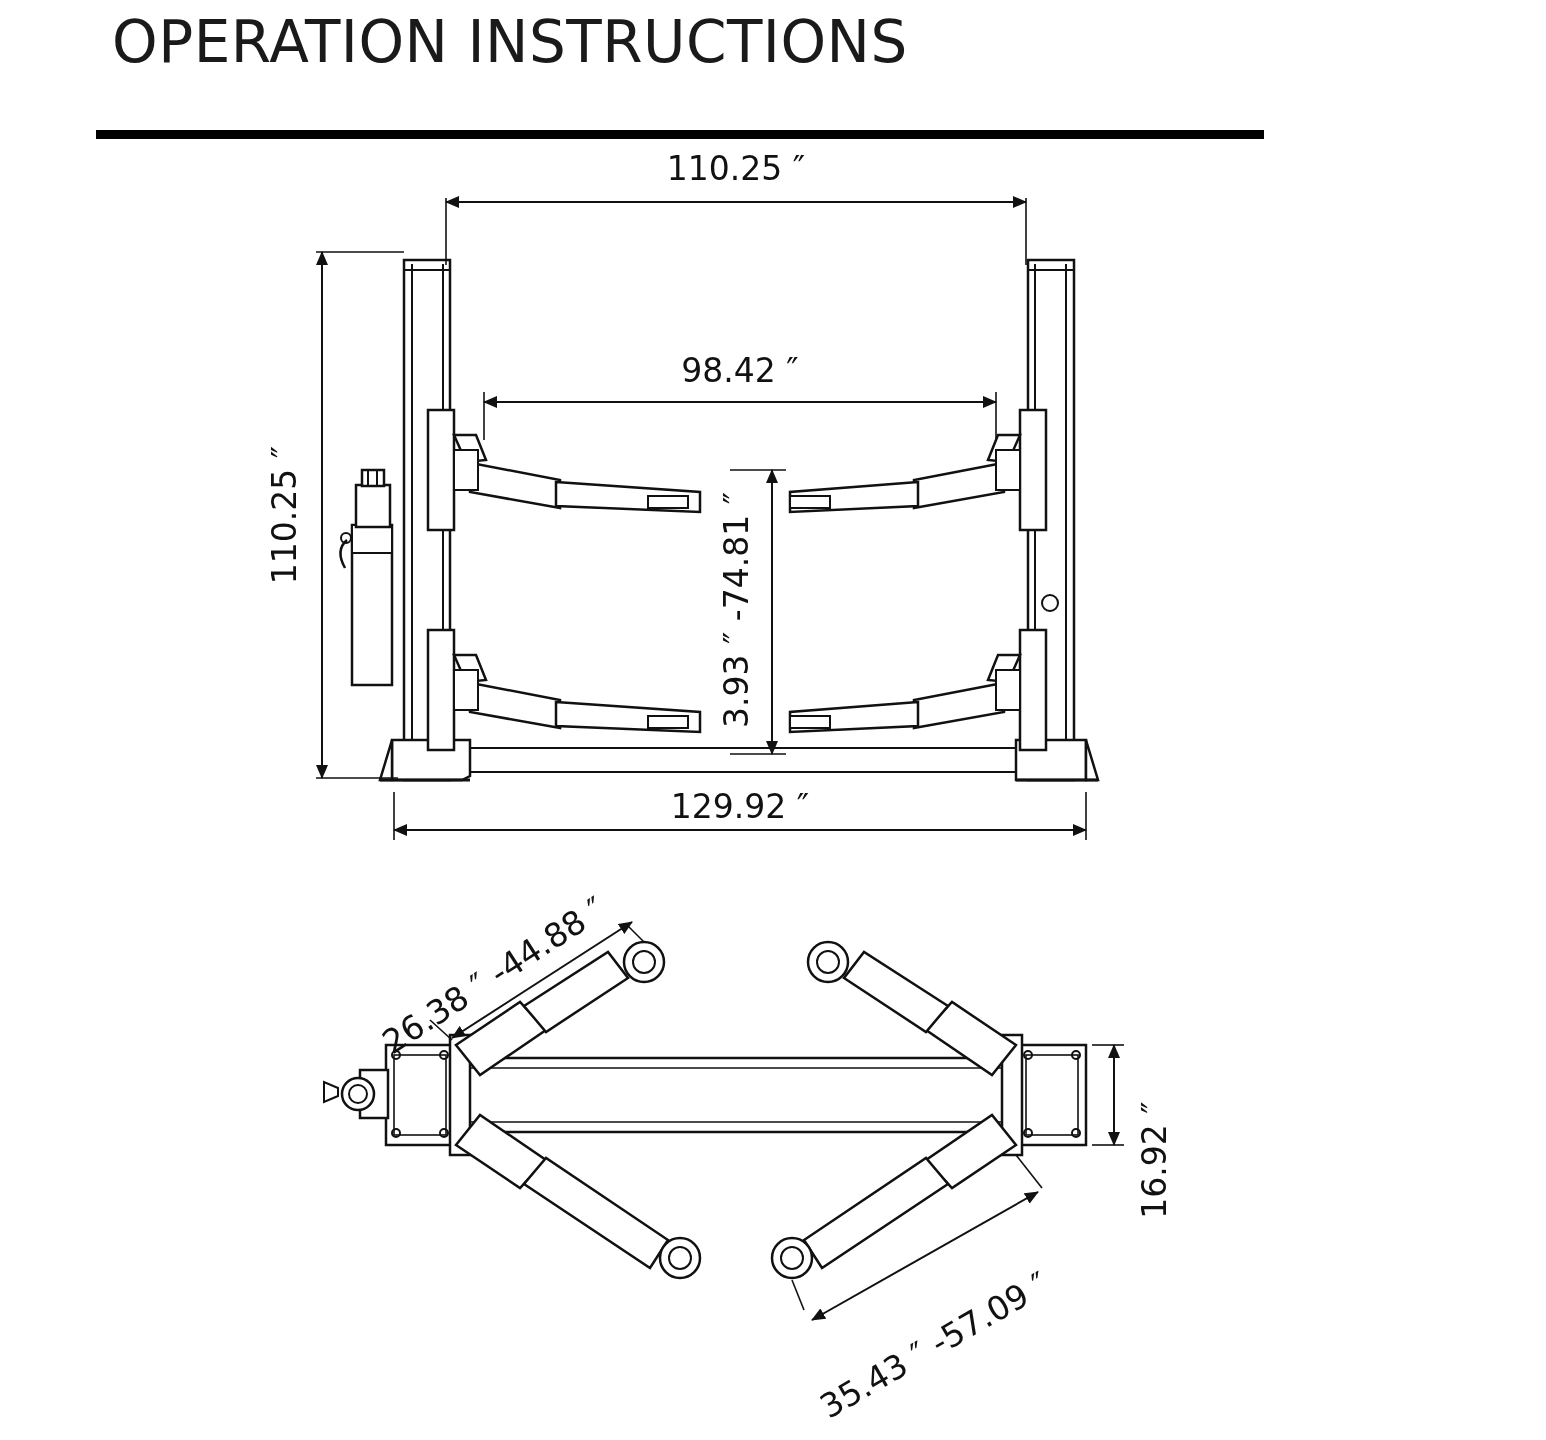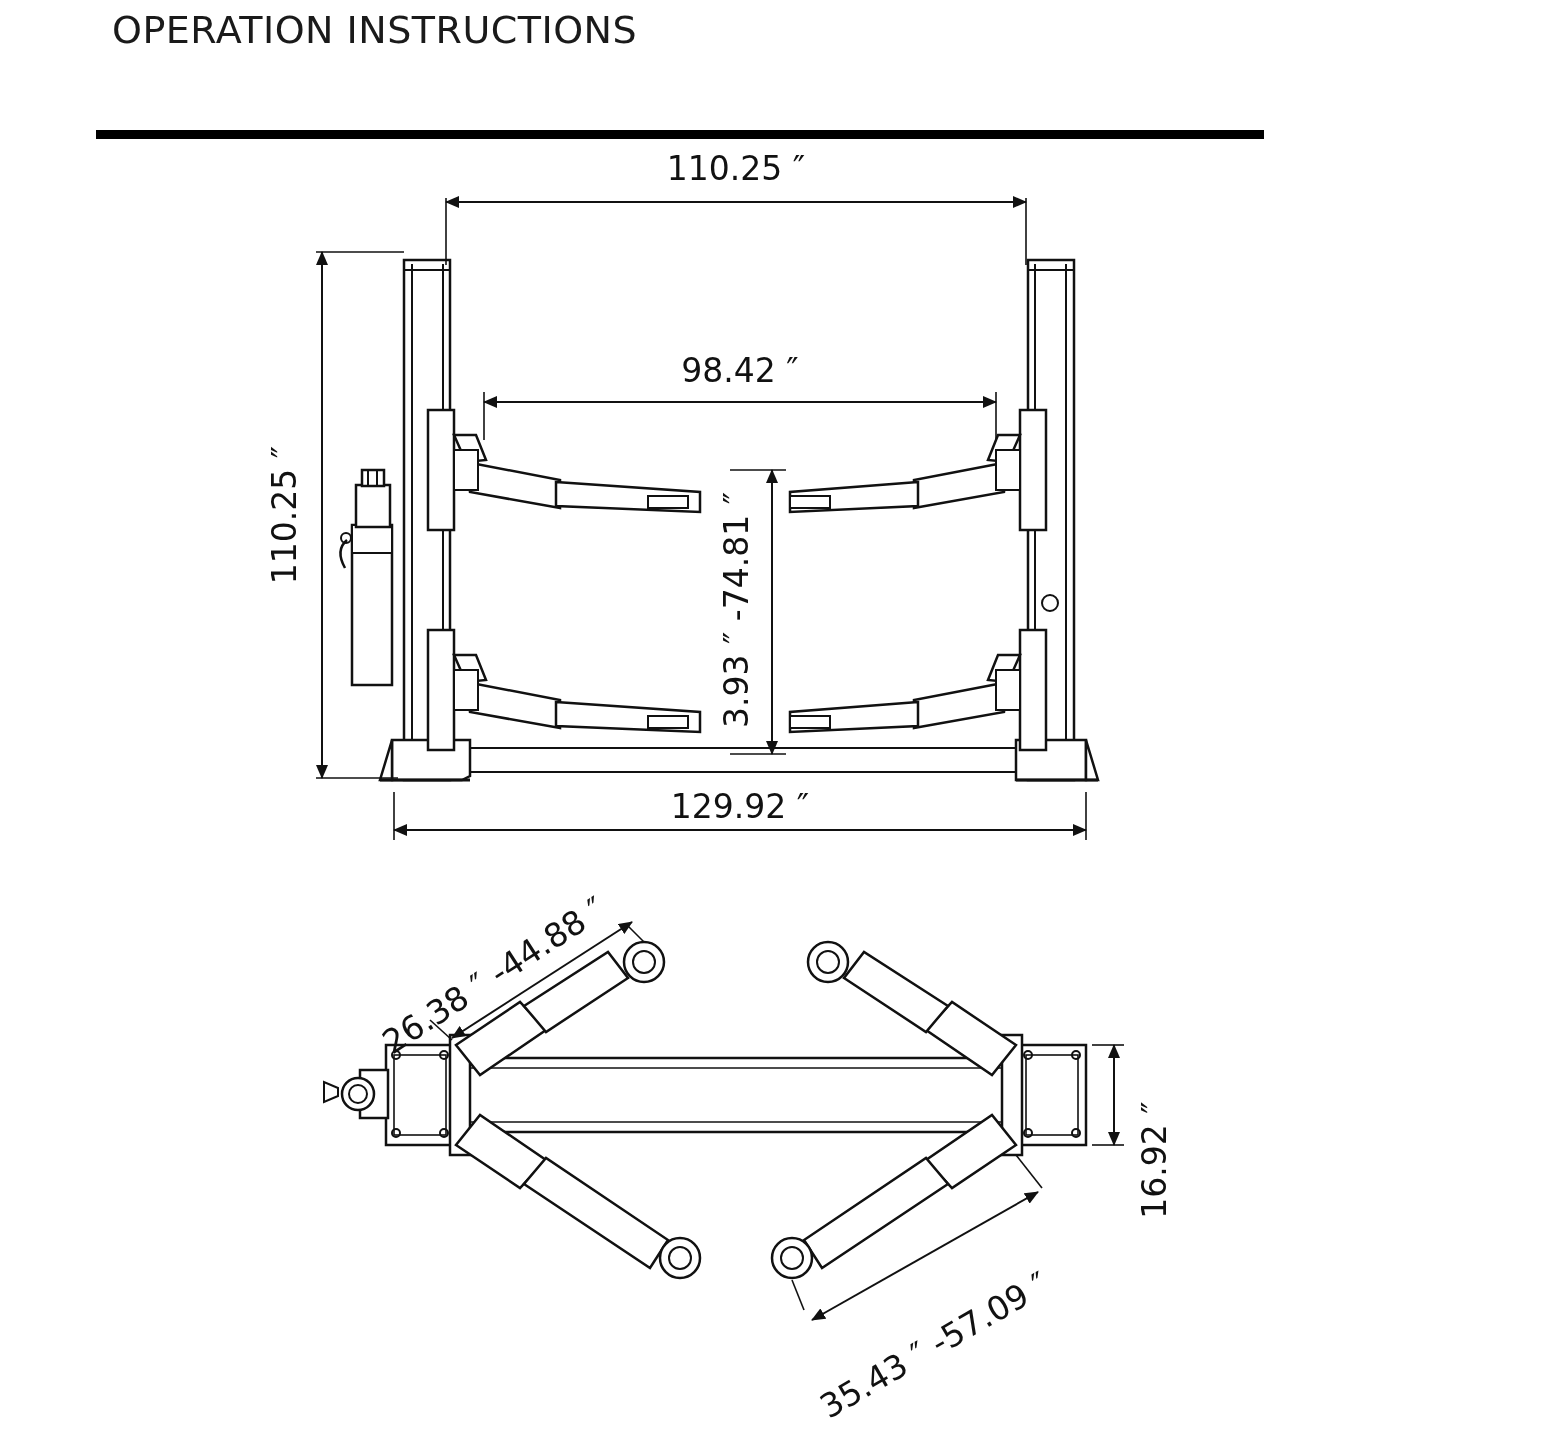--- a/index.html
+++ b/index.html
@@ -16,21 +16,21 @@
     overflow: hidden;
   }
   #page {
     position: absolute;
     inset: 0;
   }
   .page-title {
     position: absolute;
     left: 112px;
     top: 8px;
-    font-size: 38px;
+    font-size: 58px;
     font-weight: 400;
     letter-spacing: 0.5px;
     color: #1a1a1a;
     font-family: "DejaVu Sans", sans-serif;
     white-space: nowrap;
   }
   .title-rule {
     position: absolute;
     left: 96px;
     top: 130px;

